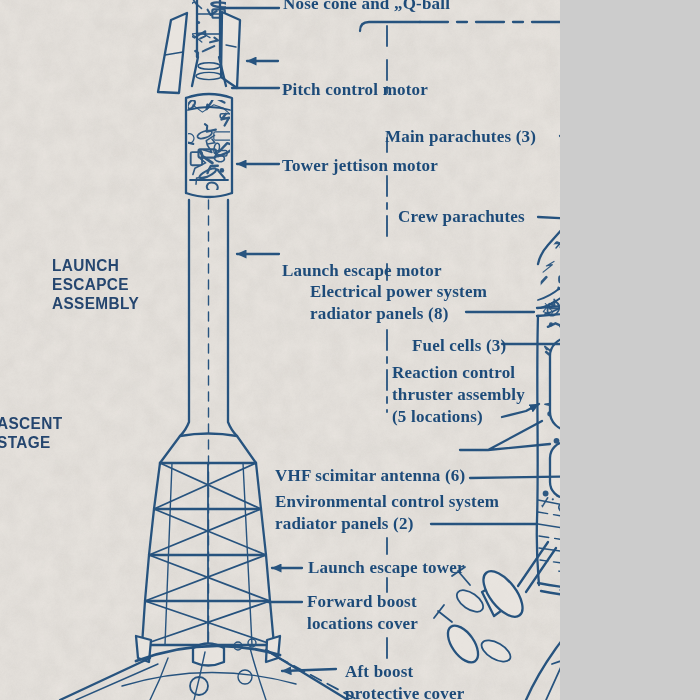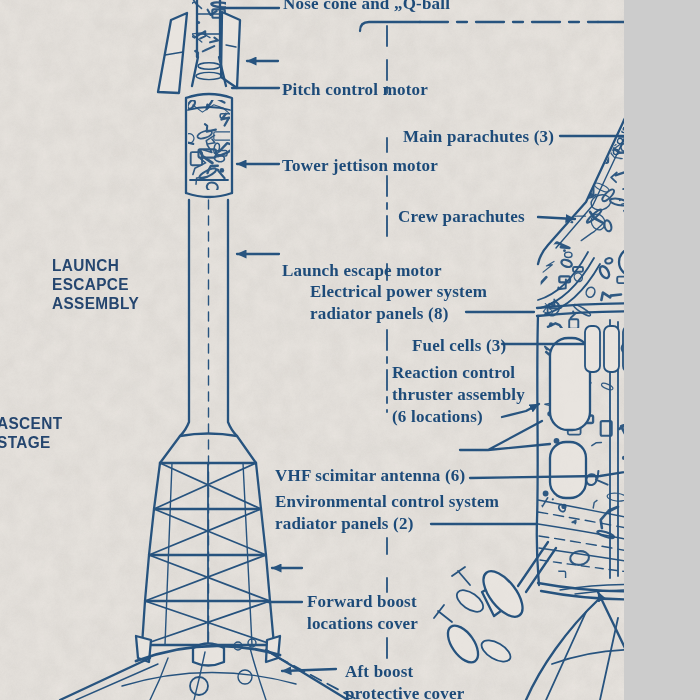--- a/index.html
+++ b/index.html
@@ -1,17 +1,17 @@
 <!DOCTYPE html>
 <html style="--paper: #e9e5e0; --ink: #22507d; --text: #1d4b79; --sec: #25466f;"><head>
 <meta charset="utf-8">
 <style>
   html,body{margin:0;padding:0;background:#ccc;}
   #poster{
-    position:relative;width:624px;height:700px;overflow:hidden;
+    position:relative;width:560px;height:700px;overflow:hidden;
     background:var(--paper,#e9e5e0);
   }
   #art{position:absolute;left:0;top:0;}
   .s{stroke:var(--ink);fill:none;stroke-linecap:round;stroke-linejoin:round;}
   .sf{stroke:var(--ink);fill:var(--paper);stroke-linecap:round;stroke-linejoin:round;}
   .w22{stroke-width:2.3} .w18{stroke-width:1.8} .w14{stroke-width:1.4} .w28{stroke-width:2.8}
   [data-greeble]{stroke:var(--ink);fill:none;opacity:.95;stroke-linecap:round;stroke-linejoin:round;}
   .lbl{
     position:absolute;font:700 17px/22px "Liberation Serif",serif;
     color:var(--text);white-space:pre-line;letter-spacing:.2px;
@@ -436,33 +436,34 @@
     <line x1="302" y1="602" x2="268" y2="602"></line>
     <line x1="336" y1="669" x2="282" y2="671" marker-end="url(#arr)"></line>
     <line x1="650" y1="700" x2="598" y2="592" marker-end="url(#arr)"></line>
   </g>
 
   <rect x="0" y="0" width="700" height="700" filter="url(#paperA)" opacity="0.12"></rect>
 </svg>
 
 <div class="lbl" style="left:283px;top:-7px">Nose cone and „Q-ball</div>
 <div class="lbl" style="left:282px;top:79px">Pitch control motor</div>
-<div class="lbl" style="left:403px;top:126px">Main parachutes (3)</div>
+<div class="lbl" style="left:385px;top:126px">Main parachutes (3)</div>
 <div class="lbl" style="left:282px;top:155px">Tower jettison motor</div>
 <div class="lbl" style="left:398px;top:206px">Crew parachutes</div>
 <div class="lbl" style="left:282px;top:260px">Launch escape motor</div>
 <div class="lbl" style="left:310px;top:281px">Electrical power system
 radiator panels (8)</div>
 <div class="lbl" style="left:412px;top:335px">Fuel cells (3)</div>
 <div class="lbl" style="left:392px;top:362px">Reaction control
 thruster assembly
-(6 locations)</div>
+(5 locations)</div>
 <div class="lbl" style="left:275px;top:465px">VHF scimitar antenna (6)</div>
 <div class="lbl" style="left:275px;top:491px">Environmental control system
 radiator panels (2)</div>
+<div class="lbl" style="left:308px;top:557px">Launch escape tower</div>
 <div class="lbl" style="left:307px;top:591px">Forward boost
 locations cover</div>
 <div class="lbl" style="left:345px;top:661px">Aft boost
 protective cover</div>
 
 <div class="sec" style="left:52px;top:256px">LAUNCH
 ESCAPCE
 ASSEMBLY</div>
 <div class="sec" style="left:-3px;top:414px">ASCENT
 STAGE</div>

